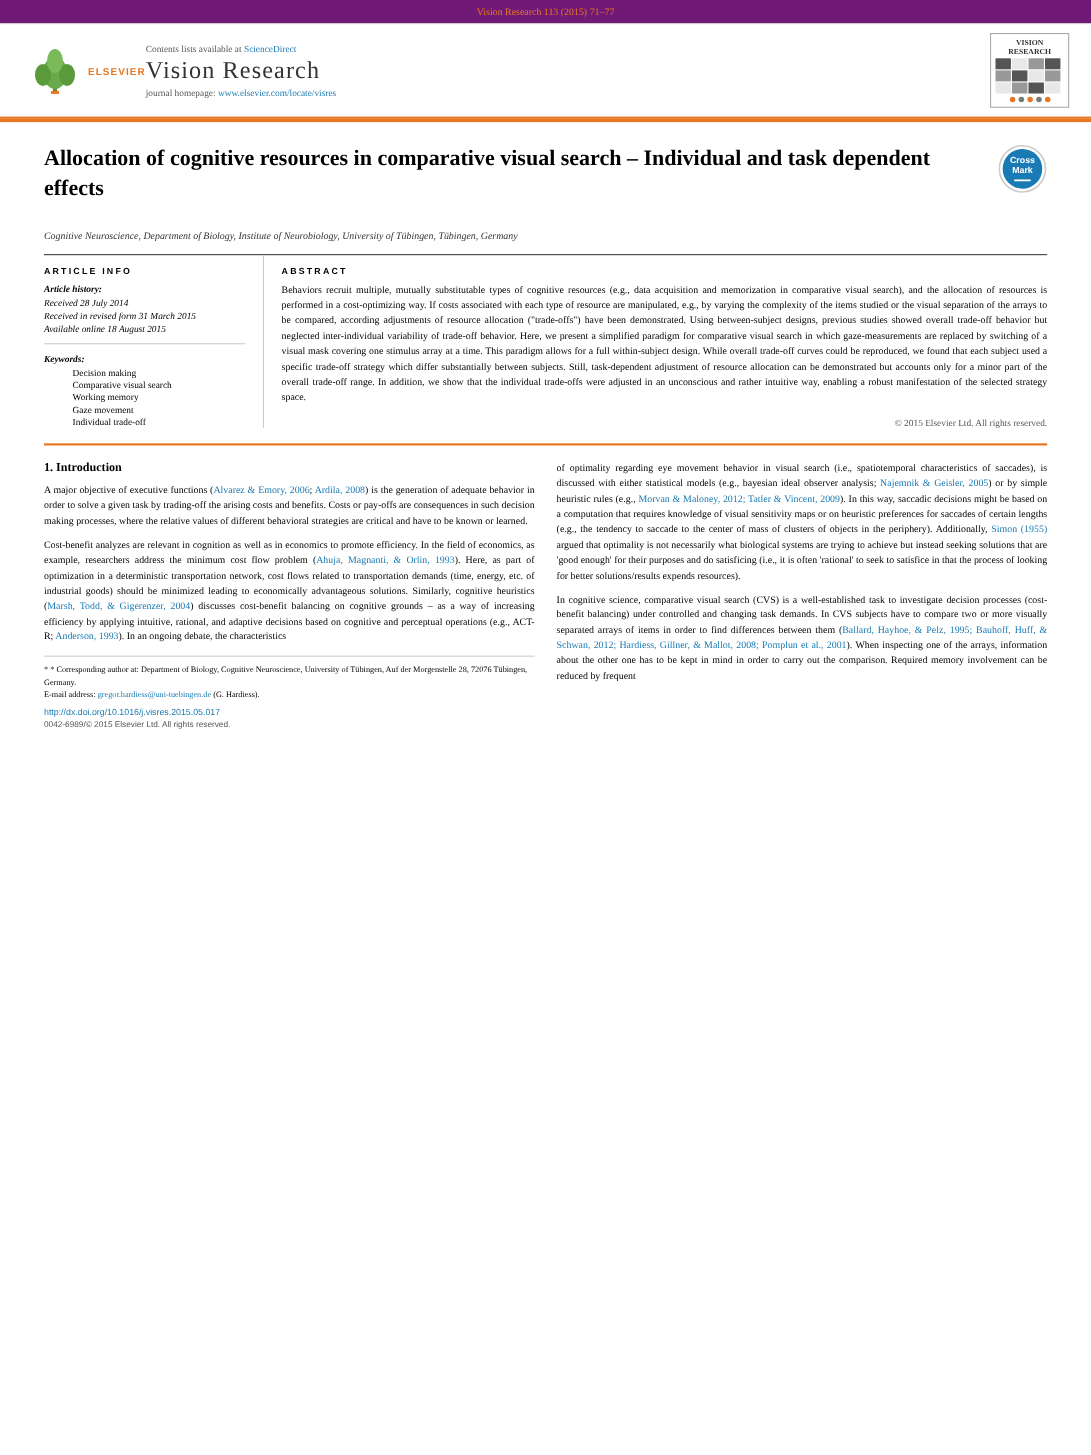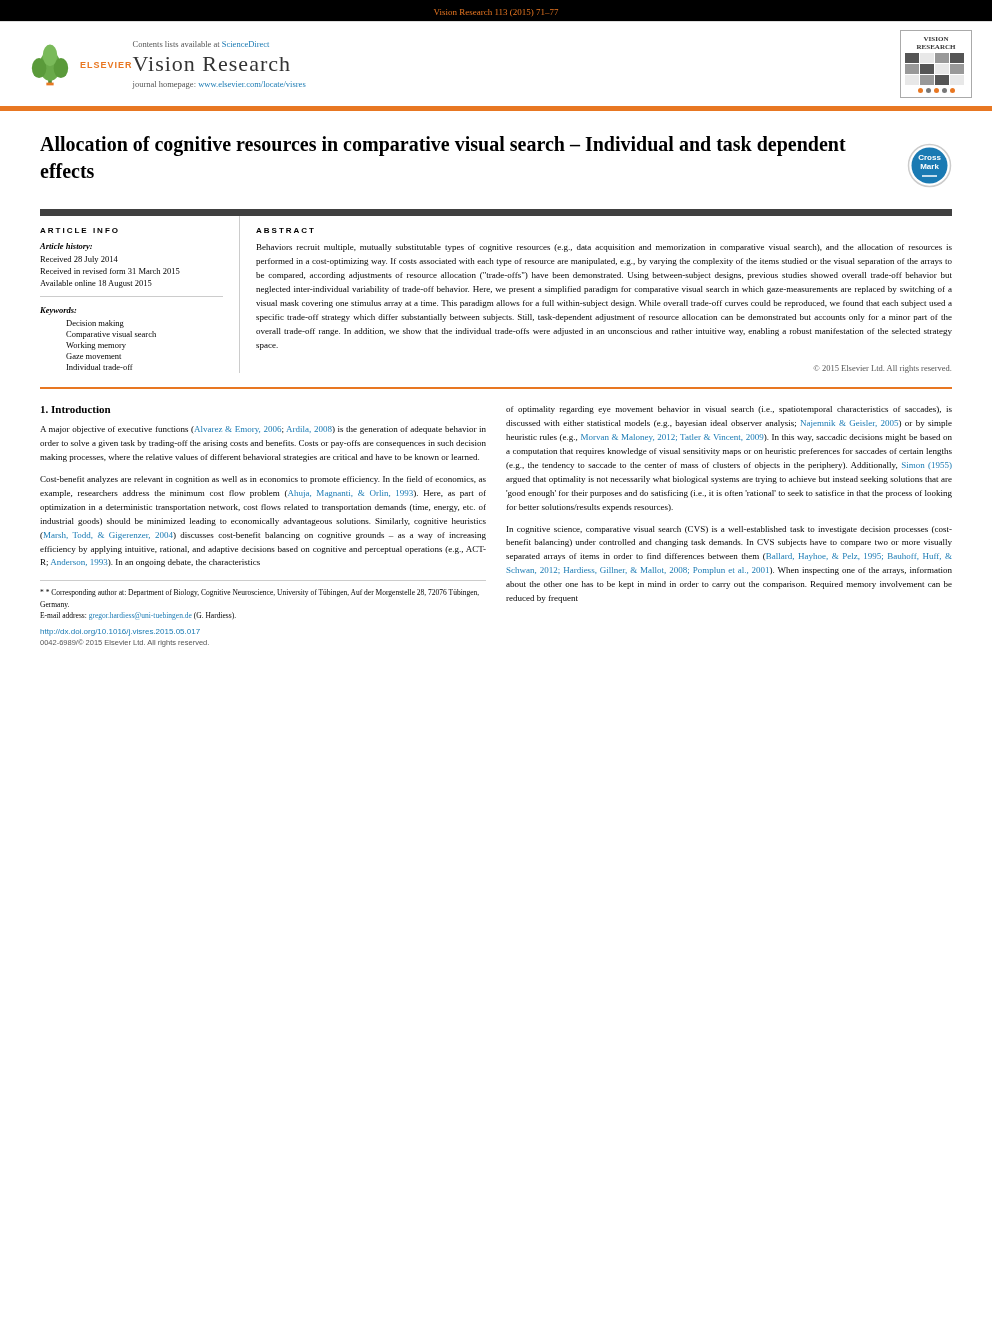--- a/index.html
+++ b/index.html
@@ -7,21 +7,21 @@
       background: #fff;
       font-family: 'Times New Roman', Times, serif;
       font-size: 10px;
       color: #000;
       width: 992px;
       min-height: 1323px;
     }
 
     
     .top-bar {
-      background: #000000;
+      background: #701a75;
       text-align: center;
       padding: 6px 0 4px;
       border-bottom: 1px solid #ddd;
     }
     .top-bar a {
       color: #e87722;
       font-size: 9px;
       text-decoration: none;
     }
 
@@ -141,21 +141,21 @@
       font-style: italic;
       color: #333;
       margin-bottom: 12px;
     }
 
     
     .two-col {
       display: flex;
       gap: 0;
       margin-top: 8px;
-      border-top: 7px solid #404040;
+      border-top: 1px solid #404040;
     }
 
     .article-info-col {
       width: 200px;
       flex-shrink: 0;
       padding-top: 10px;
       padding-right: 16px;
       border-right: 1px solid #ccc;
     }
     .abstract-col {
@@ -177,20 +177,21 @@
     .article-info-col .subsection-label {
       font-size: 8.5px;
       font-style: italic;
       font-weight: bold;
       margin-bottom: 3px;
       color: #000;
       font-family: 'Times New Roman', serif;
     }
     .article-info-col .info-text {
       font-size: 8.5px;
+      font-style: italic;
       color: #000;
       margin-bottom: 2px;
       font-family: 'Times New Roman', serif;
     }
     .article-info-col .divider {
       border: none;
       border-top: 1px solid #ccc;
       margin: 8px 0;
     }
     .article-info-col .keyword {
@@ -368,34 +369,35 @@
     </div>
   </div>
 </div>
 
 <div class="orange-bar"></div>
 
 <div class="article-content">
 
   <div style="position:relative;">
 
-    <div style="position:absolute; right:0; top:12px;">
+    <div style="position:absolute; right:0; top:0;">
       <svg width="45" height="45" viewBox="0 0 45 45" xmlns="http://www.w3.org/2000/svg">
         <circle cx="22.5" cy="22.5" r="21" fill="none" stroke="#ccc" stroke-width="1.5"></circle>
         <circle cx="22.5" cy="22.5" r="18" fill="#1a7ab3"></circle>
         <text x="22.5" y="17" text-anchor="middle" fill="white" font-size="8" font-family="Arial" font-weight="bold">Cross</text>
         <text x="22.5" y="26" text-anchor="middle" fill="white" font-size="8" font-family="Arial" font-weight="bold">Mark</text>
         <line x1="15" y1="33" x2="30" y2="33" stroke="white" stroke-width="1.5"></line>
         <text x="22.5" y="40" text-anchor="middle" fill="#1a7ab3" font-size="6" font-family="Arial">✓</text>
       </svg>
     </div>
     <h1 class="article-title">Allocation of cognitive resources in comparative visual search – Individual and task dependent effects</h1>
   </div>
 
 
+  <div class="affiliation">Cognitive Neuroscience, Department of Biology, Institute of Neurobiology, University of Tübingen, Tübingen, Germany</div>
 
   <div class="two-col">
 
     <div class="article-info-col">
       <div class="section-heading">ARTICLE INFO</div>
 
       <div class="subsection-label">Article history:</div>
       <div class="info-text">Received 28 July 2014</div>
       <div class="info-text">Received in revised form 31 March 2015</div>
       <div class="info-text">Available online 18 August 2015</div>

